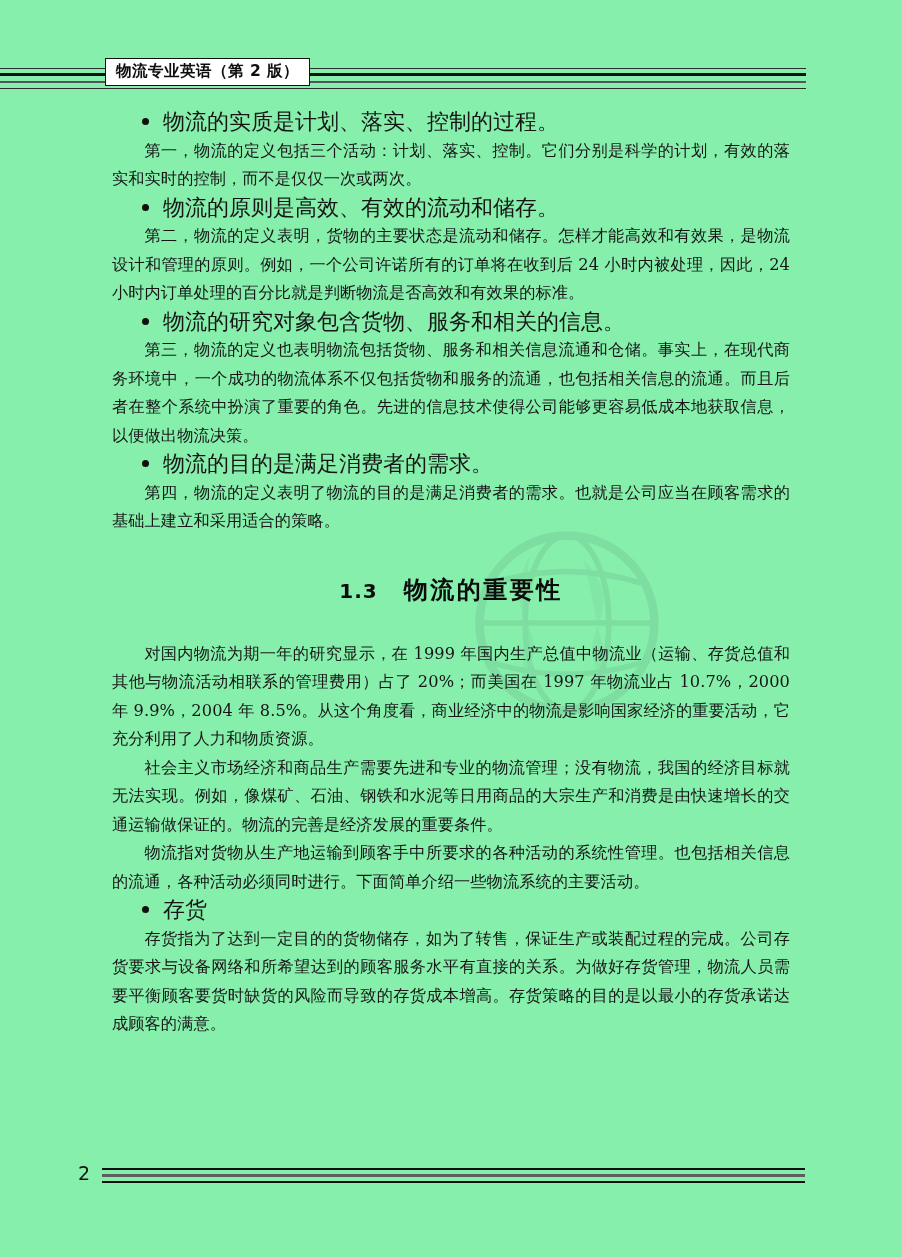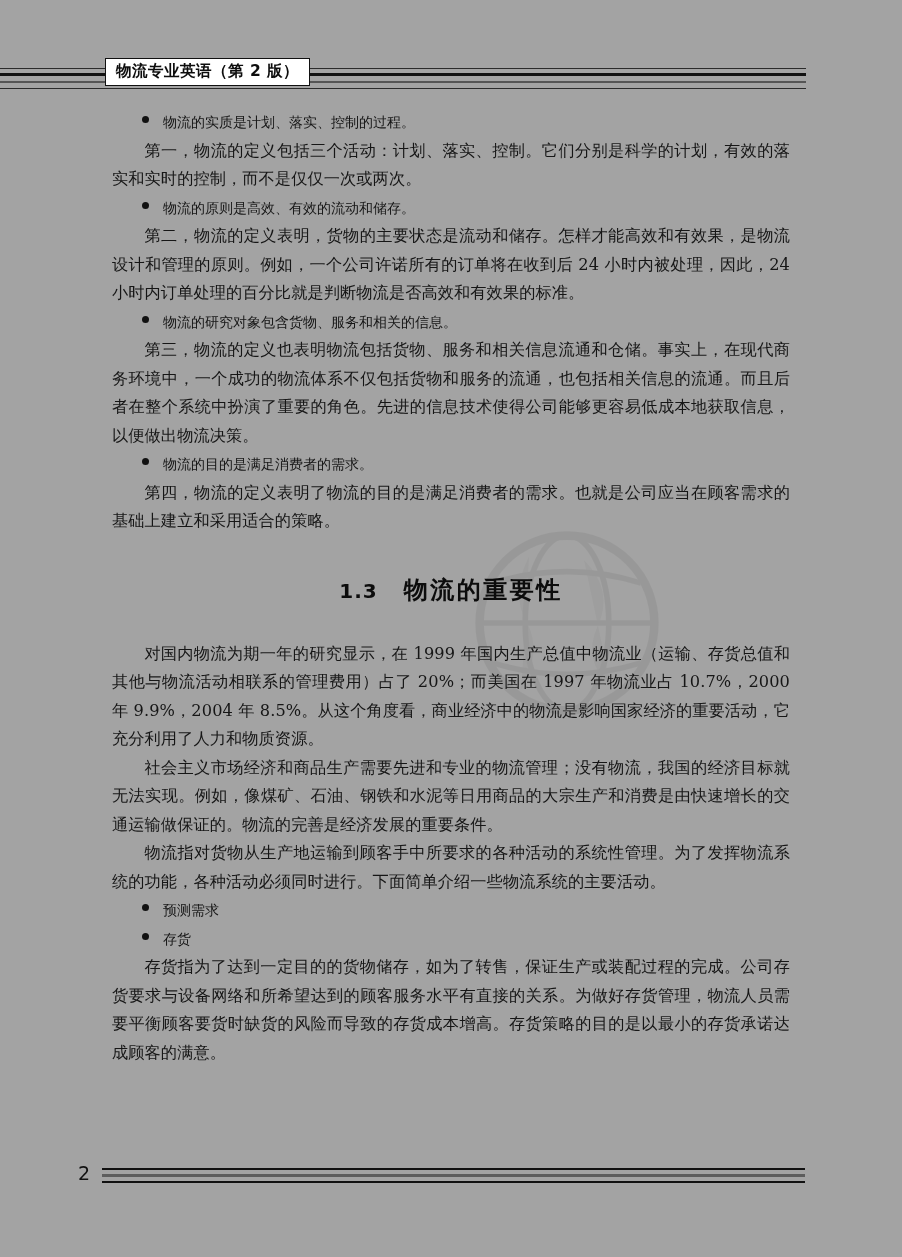--- a/index.html
+++ b/index.html
@@ -12,21 +12,21 @@
     height: 1257px;
     position: relative;
     overflow: hidden;
     font-family: "DejaVu Serif", "Liberation Serif", serif;
     color: #1a1a1a;
   }
 
   .page {
     position: absolute;
     inset: 0;
-    background: #a3a3a3;
+    background: #86efac;
   }
 
   
   .watermark {
     position: absolute;
     left: 472px;
     top: 528px;
     width: 190px;
     height: 190px;
     opacity: 0.085;
@@ -94,21 +94,21 @@
     text-justify: inter-ideograph;
     text-indent: 2em;
     letter-spacing: 0.1px;
     color: #161616;
   }
 
   .bullet {
     display: flex;
     align-items: baseline;
     margin: 0;
-    font-size: 14px;
+    font-size: 22px;
     line-height: 28.5px;
     padding-left: 30px;
     color: #161616;
   }
   .bullet .dot {
     flex: none;
     width: 7px;
     height: 7px;
     border-radius: 50%;
     background: #111;
@@ -227,26 +227,22 @@
     <p class="para">第四，物流的定义表明了物流的目的是满足消费者的需求。也就是公司应当在顾客需求的基础上建立和采用适合的策略。</p>
 
     <div class="sec-head" id="sec13">
       <span class="num">1.3</span><span class="ttl">物流的重要性</span>
     </div>
 
     <p class="para">对国内物流为期一年的研究显示，在 1999 年国内生产总值中物流业（运输、存货总值和其他与物流活动相联系的管理费用）占了 20%；而美国在 1997 年物流业占 10.7%，2000 年 9.9%，2004 年 8.5%。从这个角度看，商业经济中的物流是影响国家经济的重要活动，它充分利用了人力和物质资源。</p>
     <p class="para">社会主义市场经济和商品生产需要先进和专业的物流管理；没有物流，我国的经济目标就无法实现。例如，像煤矿、石油、钢铁和水泥等日用商品的大宗生产和消费是由快速增长的交通运输做保证的。物流的完善是经济发展的重要条件。</p>
 
 
-    <p class="para">物流指对货物从生产地运输到顾客手中所要求的各种活动的系统性管理。为了发挥物流系统的功能，各种活动必须同时进行。下面简单介绍一些物流系统的主要活动。</p>
-
-    <div class="bullet">
-      <span class="dot"></span>
-      <span class="btext">预测需求</span>
-    </div>
+    <p class="para">物流指对货物从生产地运输到顾客手中所要求的各种活动的系统性管理。也包括相关信息的流通，各种活动必须同时进行。下面简单介绍一些物流系统的主要活动。</p>
+
 
     <div class="bullet">
       <span class="dot"></span>
       <span class="btext">存货</span>
     </div>
     <p class="para">存货指为了达到一定目的的货物储存，如为了转售，保证生产或装配过程的完成。公司存货要求与设备网络和所希望达到的顾客服务水平有直接的关系。为做好存货管理，物流人员需要平衡顾客要货时缺货的风险而导致的存货成本增高。存货策略的目的是以最小的存货承诺达成顾客的满意。</p>
 
   </div>
 
   <div class="footer">

